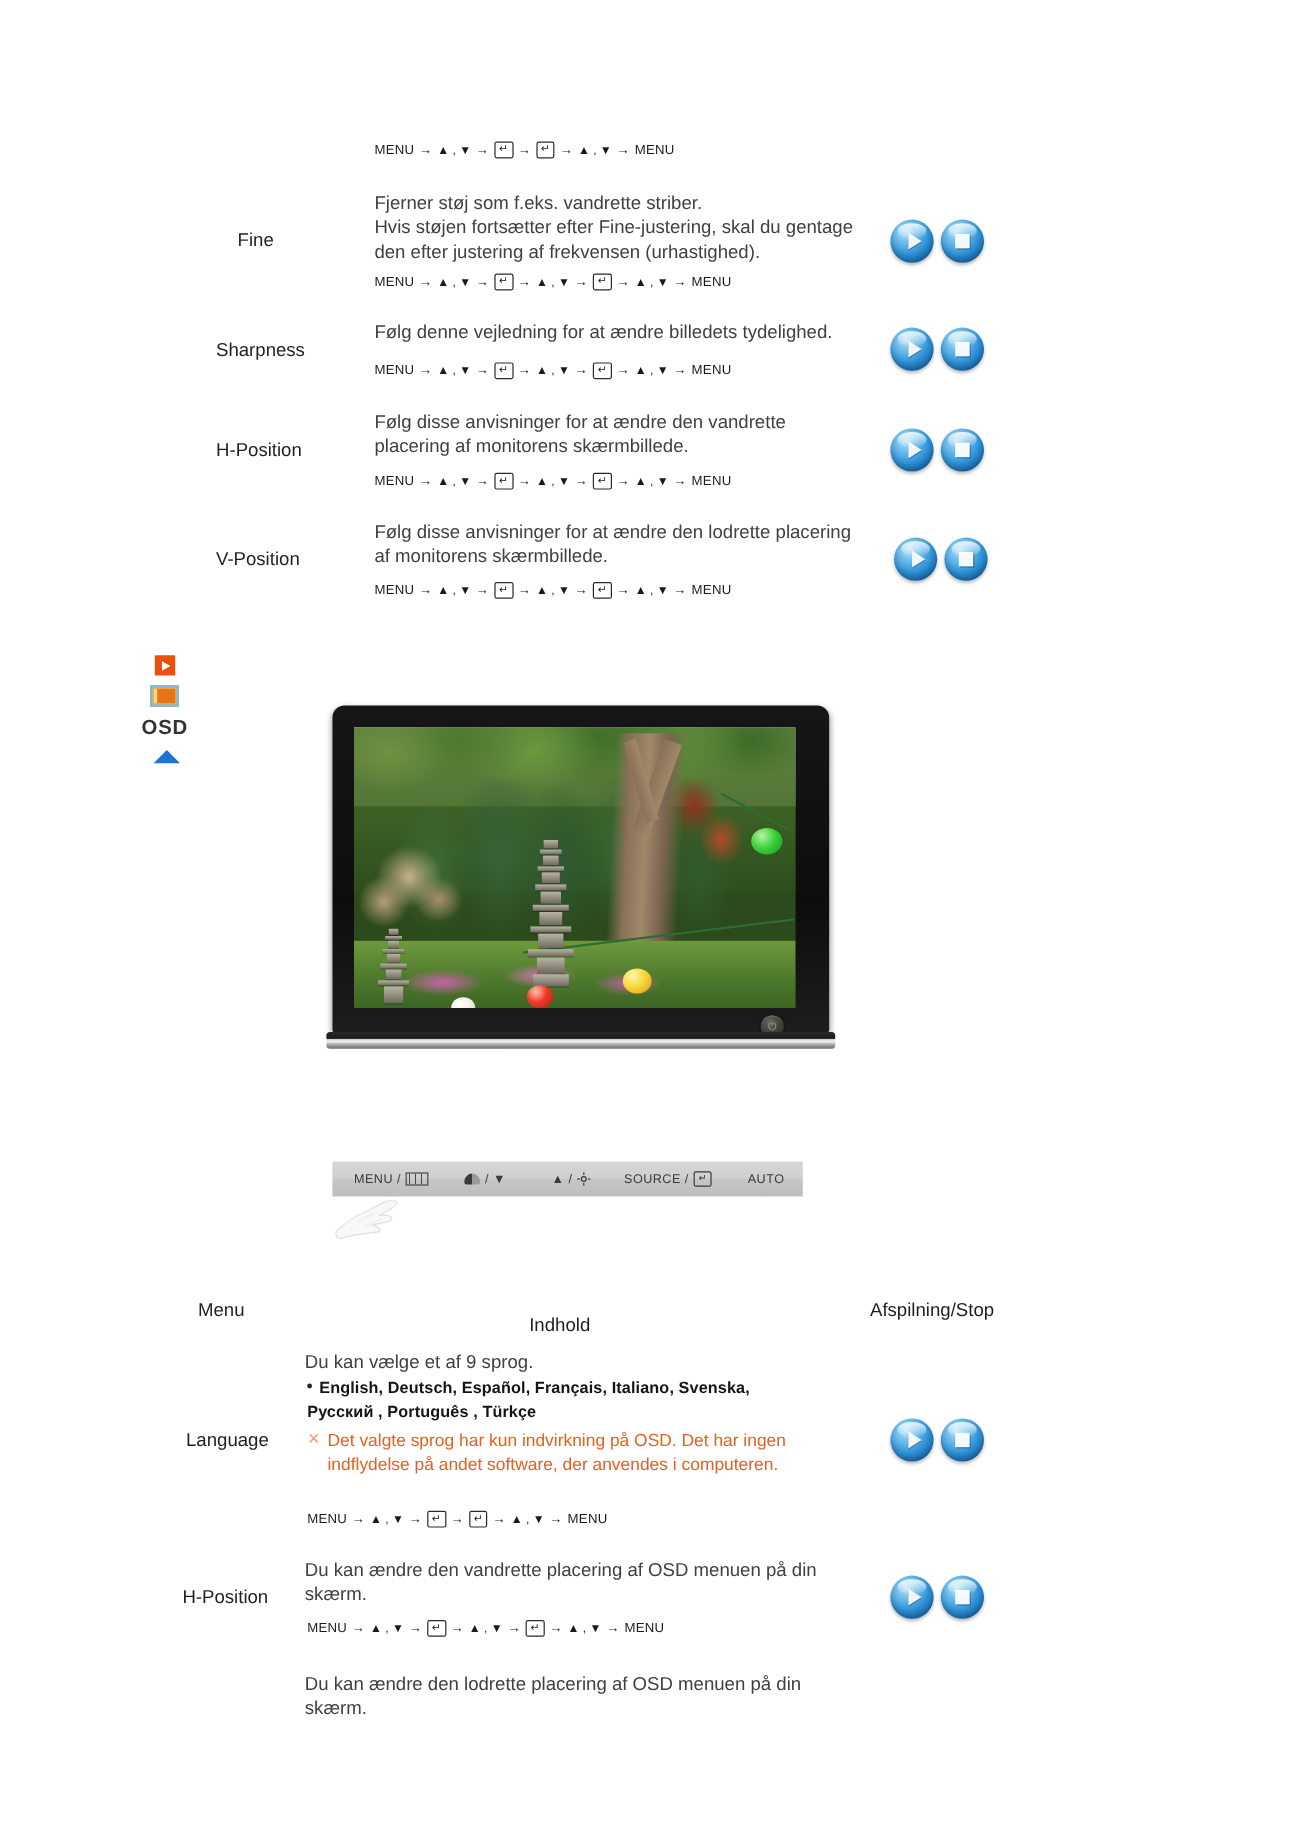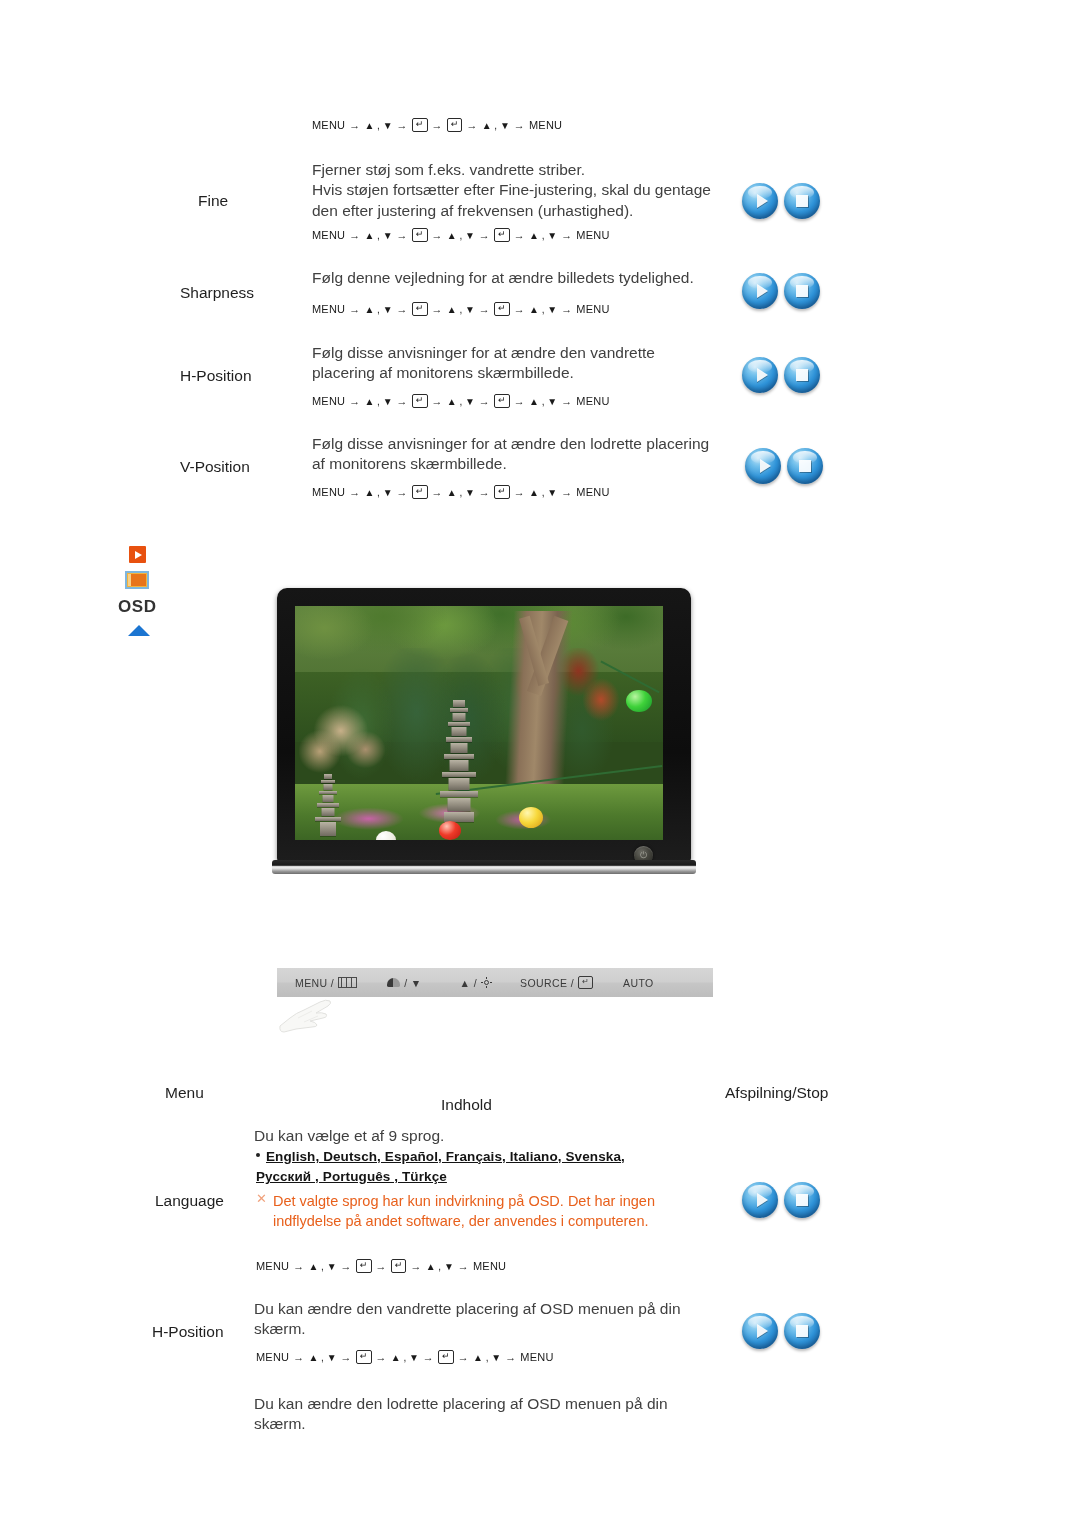--- a/index.html
+++ b/index.html
@@ -286,21 +286,21 @@
   .pagoda2 {
     position: absolute;
     left: 5%; top: 72%;
     width: 30px; height: 62px;
   }
 
   
   .ctrlbar {
     position: absolute;
     left: 277px; top: 968px;
-    width: 436px; height: 29px;
+    width: 392px; height: 29px;
     background: linear-gradient(to bottom, #d6d6d6 0%, #cfcfcf 48%, #c6c6c6 52%, #bdbdbd 100%);
     display: flex;
     align-items: center;
     font-size: 10.5px;
     color: #3a3a3a;
     letter-spacing: .4px;
   }
   .ctrlbar .item { display: flex; align-items: center; gap: 4px; white-space: nowrap; }
   .barico {
     display: inline-block;
@@ -351,21 +351,20 @@
   }
 
   
   .hdr { position: absolute; font-size: 15.5px; color: #1f1f1f; }
   .lang-list {
     font-size: 13.5px;
     font-weight: bold;
     color: #141414;
     line-height: 1.5;
     letter-spacing: .1px;
-    text-decoration: underline;
   }
   .bullet-dot {
     display: inline-block;
     width: 4px; height: 4px;
     background: #222;
     border-radius: 50%;
     vertical-align: middle;
     margin: 0 6px 3px 0;
   }
   .warn {

